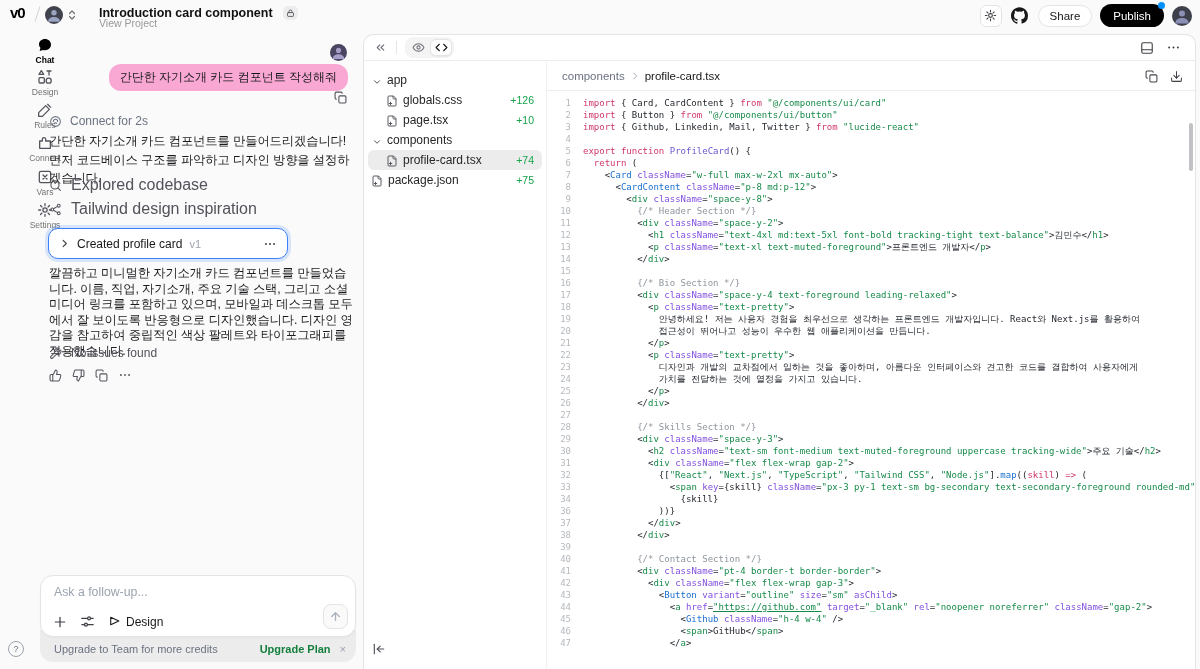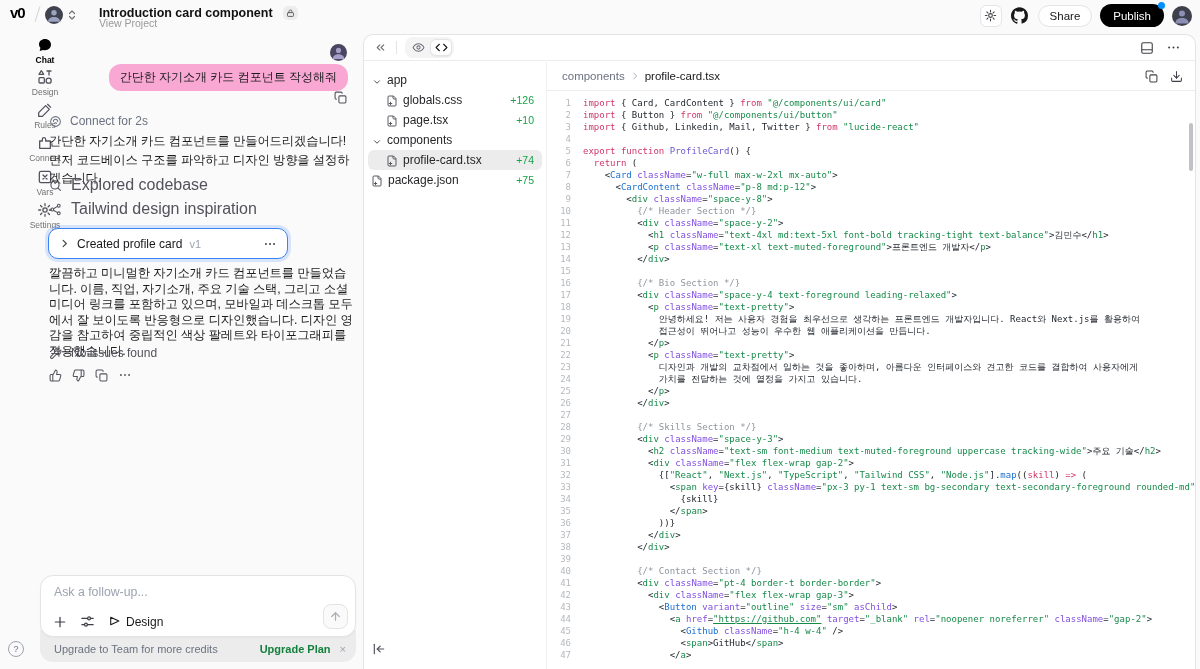--- a/index.html
+++ b/index.html
@@ -485,21 +485,20 @@
         <div class="cl"><span class="ln">25</span><span class="ct"><span class="tk-d">            &lt;/</span><span class="tk-t">p</span><span class="tk-d">&gt;</span></span></div>
         <div class="cl"><span class="ln">26</span><span class="ct"><span class="tk-d">          &lt;/</span><span class="tk-t">div</span><span class="tk-d">&gt;</span></span></div>
         <div class="cl"><span class="ln">27</span><span class="ct"></span></div>
         <div class="cl"><span class="ln">28</span><span class="ct"><span class="tk-d">          </span><span class="tk-m">{/* Skills Section */}</span></span></div>
         <div class="cl"><span class="ln">29</span><span class="ct"><span class="tk-d">          &lt;</span><span class="tk-t">div</span><span class="tk-d"> </span><span class="tk-a">className</span><span class="tk-d">=</span><span class="tk-s">"space-y-3"</span><span class="tk-d">&gt;</span></span></div>
         <div class="cl"><span class="ln">30</span><span class="ct"><span class="tk-d">            &lt;</span><span class="tk-t">h2</span><span class="tk-d"> </span><span class="tk-a">className</span><span class="tk-d">=</span><span class="tk-s">"text-sm font-medium text-muted-foreground uppercase tracking-wide"</span><span class="tk-d">&gt;주요 기술&lt;/</span><span class="tk-t">h2</span><span class="tk-d">&gt;</span></span></div>
         <div class="cl"><span class="ln">31</span><span class="ct"><span class="tk-d">            &lt;</span><span class="tk-t">div</span><span class="tk-d"> </span><span class="tk-a">className</span><span class="tk-d">=</span><span class="tk-s">"flex flex-wrap gap-2"</span><span class="tk-d">&gt;</span></span></div>
         <div class="cl"><span class="ln">32</span><span class="ct"><span class="tk-d">              {[</span><span class="tk-s">"React"</span><span class="tk-d">, </span><span class="tk-s">"Next.js"</span><span class="tk-d">, </span><span class="tk-s">"TypeScript"</span><span class="tk-d">, </span><span class="tk-s">"Tailwind CSS"</span><span class="tk-d">, </span><span class="tk-s">"Node.js"</span><span class="tk-d">].</span><span class="tk-c">map</span><span class="tk-d">((</span><span class="tk-k">skill</span><span class="tk-d">) </span><span class="tk-k">=&gt;</span><span class="tk-d"> (</span></span></div>
         <div class="cl"><span class="ln">33</span><span class="ct"><span class="tk-d">                &lt;</span><span class="tk-t">span</span><span class="tk-d"> </span><span class="tk-a">key</span><span class="tk-d">={skill} </span><span class="tk-a">className</span><span class="tk-d">=</span><span class="tk-s">"px-3 py-1 text-sm bg-secondary text-secondary-foreground rounded-md"</span></span></div>
         <div class="cl"><span class="ln">34</span><span class="ct"><span class="tk-d">                  {skill}</span></span></div>
-        <div class="cl"><span class="ln">35</span><span class="ct"><span class="tk-d">                &lt;/</span><span class="tk-t">span</span><span class="tk-d">&gt;</span></span></div>
         <div class="cl"><span class="ln">36</span><span class="ct"><span class="tk-d">              ))}</span></span></div>
         <div class="cl"><span class="ln">37</span><span class="ct"><span class="tk-d">            &lt;/</span><span class="tk-t">div</span><span class="tk-d">&gt;</span></span></div>
         <div class="cl"><span class="ln">38</span><span class="ct"><span class="tk-d">          &lt;/</span><span class="tk-t">div</span><span class="tk-d">&gt;</span></span></div>
         <div class="cl"><span class="ln">39</span><span class="ct"></span></div>
         <div class="cl"><span class="ln">40</span><span class="ct"><span class="tk-d">          </span><span class="tk-m">{/* Contact Section */}</span></span></div>
         <div class="cl"><span class="ln">41</span><span class="ct"><span class="tk-d">          &lt;</span><span class="tk-t">div</span><span class="tk-d"> </span><span class="tk-a">className</span><span class="tk-d">=</span><span class="tk-s">"pt-4 border-t border-border"</span><span class="tk-d">&gt;</span></span></div>
         <div class="cl"><span class="ln">42</span><span class="ct"><span class="tk-d">            &lt;</span><span class="tk-t">div</span><span class="tk-d"> </span><span class="tk-a">className</span><span class="tk-d">=</span><span class="tk-s">"flex flex-wrap gap-3"</span><span class="tk-d">&gt;</span></span></div>
         <div class="cl"><span class="ln">43</span><span class="ct"><span class="tk-d">              &lt;</span><span class="tk-c">Button</span><span class="tk-d"> </span><span class="tk-a">variant</span><span class="tk-d">=</span><span class="tk-s">"outline"</span><span class="tk-d"> </span><span class="tk-a">size</span><span class="tk-d">=</span><span class="tk-s">"sm"</span><span class="tk-d"> </span><span class="tk-a">asChild</span><span class="tk-d">&gt;</span></span></div>
         <div class="cl"><span class="ln">44</span><span class="ct"><span class="tk-d">                &lt;</span><span class="tk-t">a</span><span class="tk-d"> </span><span class="tk-a">href</span><span class="tk-d">=</span><span class="tk-u">"https://github.com"</span><span class="tk-d"> </span><span class="tk-a">target</span><span class="tk-d">=</span><span class="tk-s">"_blank"</span><span class="tk-d"> </span><span class="tk-a">rel</span><span class="tk-d">=</span><span class="tk-s">"noopener noreferrer"</span><span class="tk-d"> </span><span class="tk-a">className</span><span class="tk-d">=</span><span class="tk-s">"gap-2"</span><span class="tk-d">&gt;</span></span></div>
         <div class="cl"><span class="ln">45</span><span class="ct"><span class="tk-d">                  &lt;</span><span class="tk-c">Github</span><span class="tk-d"> </span><span class="tk-a">className</span><span class="tk-d">=</span><span class="tk-s">"h-4 w-4"</span><span class="tk-d"> /&gt;</span></span></div>

